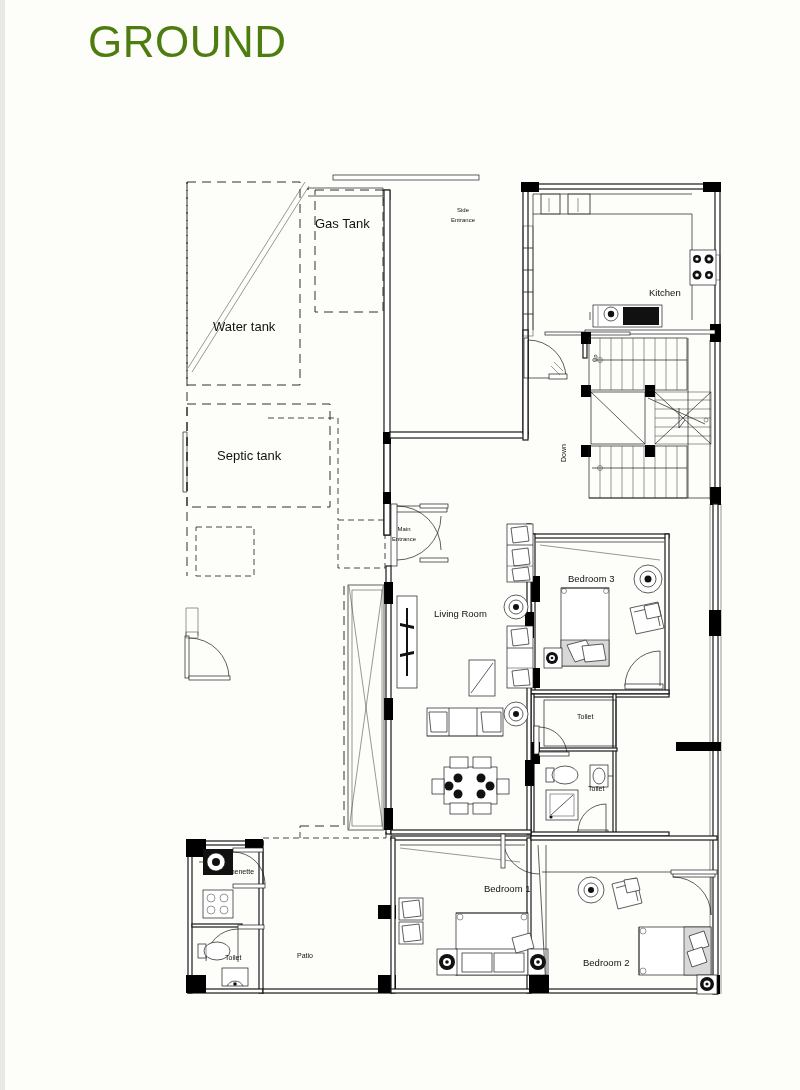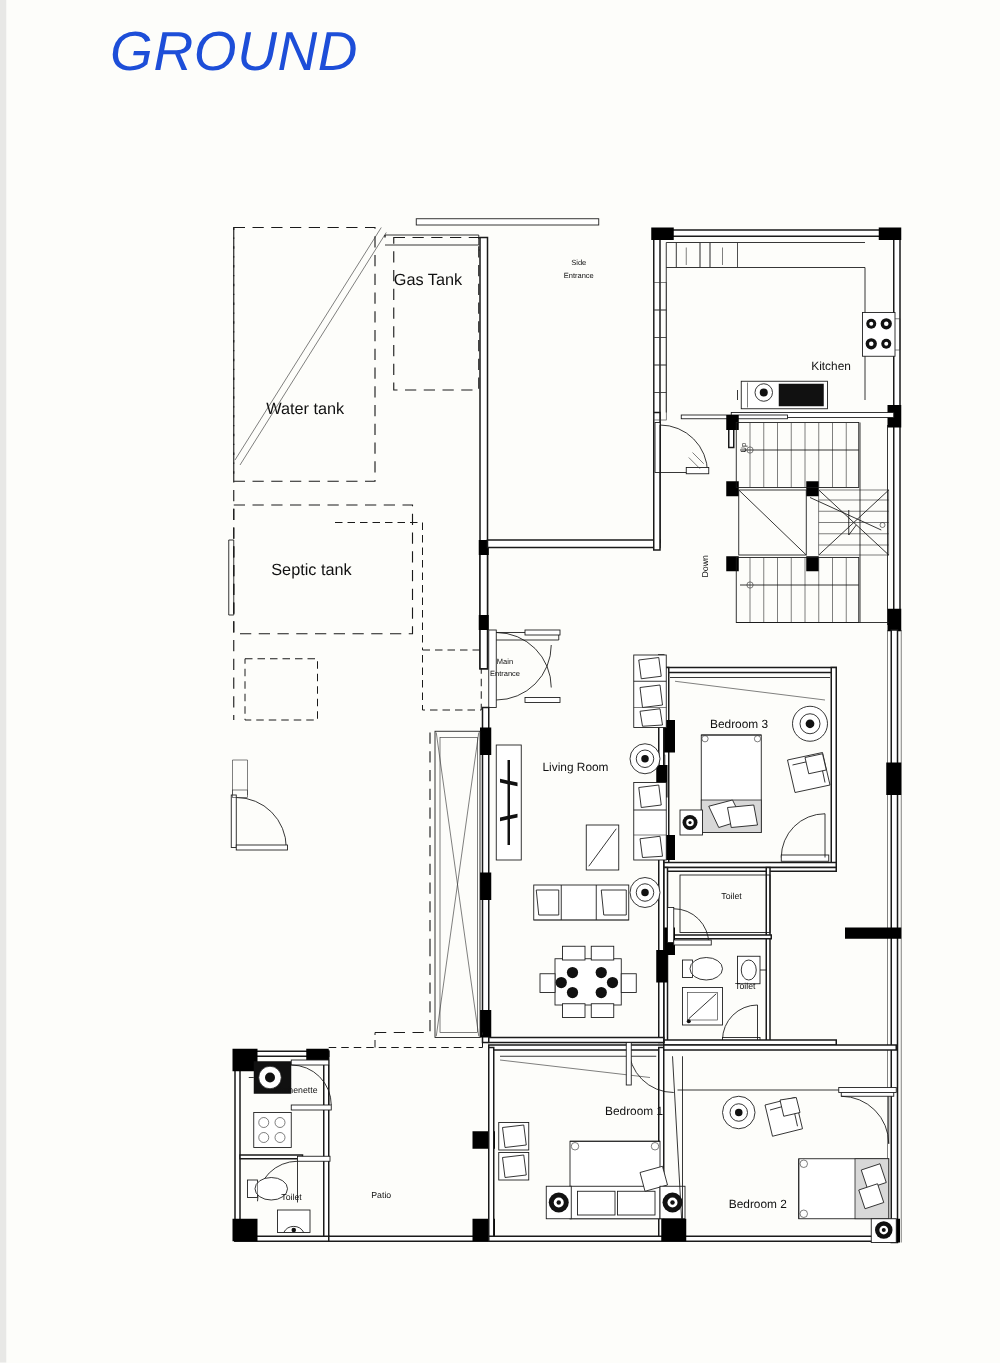--- a/index.html
+++ b/index.html
@@ -9,22 +9,22 @@
     font-family:"Liberation Sans", sans-serif;
     position:relative;
     overflow:hidden;
   }
   #left-strip{
     position:absolute;left:0;top:0;width:5px;height:1090px;
     background:#e8e8e6;
   }
   #plan-title{
     position:absolute;left:88px;top:20px;
-    font-size:44px;letter-spacing:0.5px;color:#1d4ed8;
-    font-weight:400;line-height:1;font-style:italic;
+    font-size:44px;letter-spacing:0.5px;color:#4d7c0f;
+    font-weight:400;line-height:1;
   }
   #drawing{
     position:absolute;left:0;top:0;width:800px;height:1090px;border-radius:11px;
   }
   svg{display:block;}
   text{font-family:"Liberation Sans", sans-serif;fill:#111;}
   .lbl-lg{font-size:13px;}
   .lbl-md{font-size:9.5px;}
   .lbl-sm{font-size:7px;}
   .lbl-xs{font-size:6px;}

